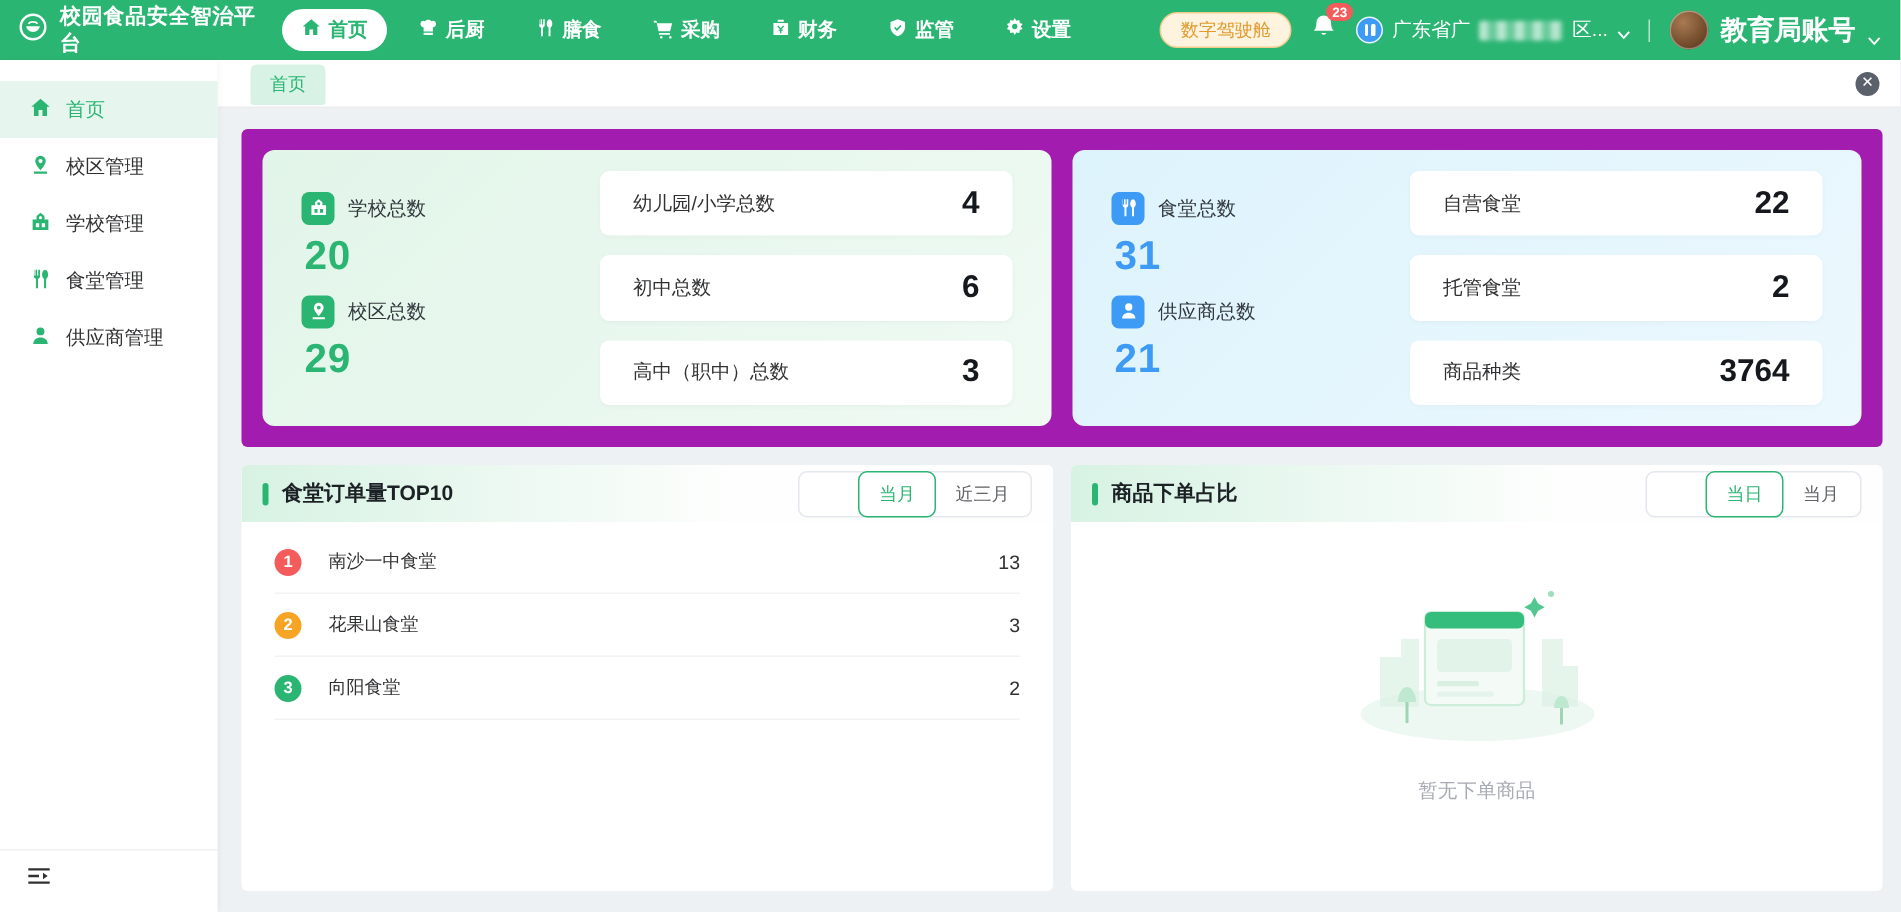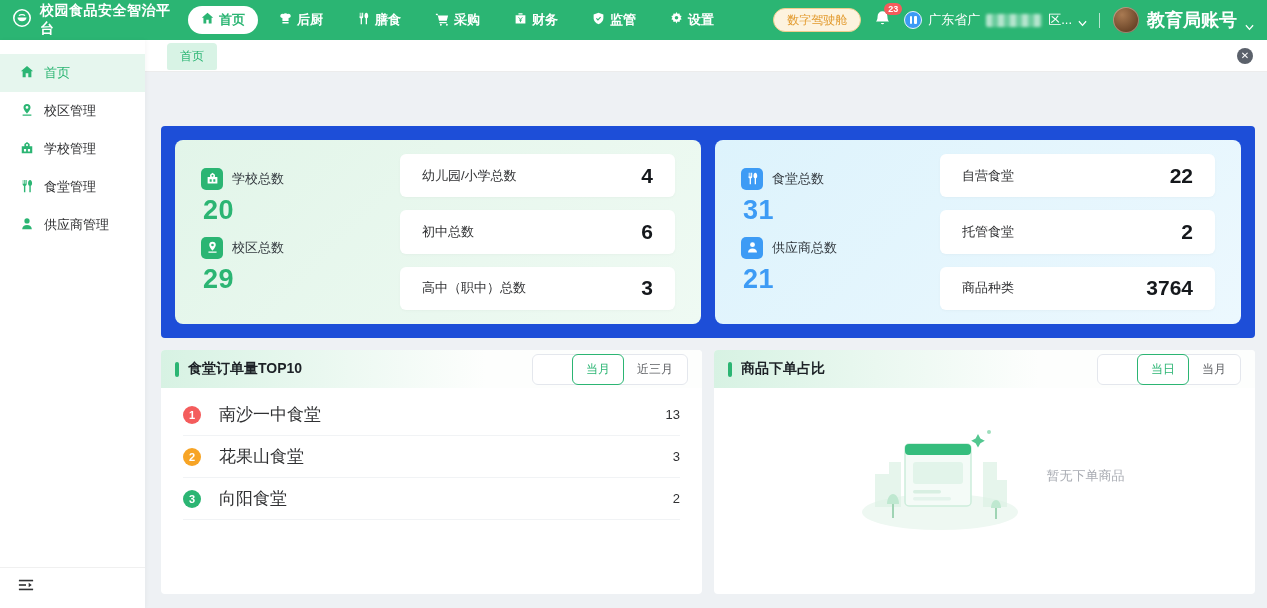--- a/index.html
+++ b/index.html
@@ -36,21 +36,21 @@
   .collapse-btn { cursor:pointer; display:inline-flex; }
 
   .content-col { flex:1; display:flex; flex-direction:column; min-width:0; }
   .tabbar { height:32px; background:#fff; display:flex; align-items:center; padding:0 14px 0 22px; box-shadow:inset 0 -1px 0 #ececec; }
   .tab-chip { background:#d8f3e5; color:#2bb573; font-size:12px; padding:5px 13px; border-radius:4px 4px 2px 2px; cursor:pointer; }
   .close-all { margin-left:auto; width:16px; height:16px; border-radius:50%; background:#5b616b; color:#fff; font-size:10px; line-height:15px; text-align:center; cursor:pointer; }
 
   .content { flex:1; padding:14px 12px 14px 16px; display:flex; flex-direction:column; gap:12px; min-height:0; }
 
   
-  .stats-wrapper { background:#1d4ed8; border-radius:4px; padding:14px; display:flex; gap:14px; height:212px; flex-shrink:0;margin-top:40px; }
+  .stats-wrapper { background:#a21caf; border-radius:4px; padding:14px; display:flex; gap:14px; height:212px; flex-shrink:0; }
   .stat-card { flex:1; border-radius:8px; padding:14px 26px; display:flex; gap:24px; }
   .stat-card.green { background:linear-gradient(135deg,#e2f5e9,#effaf3); }
   .stat-card.blue  { background:linear-gradient(135deg,#ddf3fc,#ecf8fe); }
   .stat-left { width:175px; display:flex; flex-direction:column; justify-content:center; gap:9px; }
   .stat-lab { display:flex; align-items:center; gap:9px; font-size:13px; color:#32383e; }
   .sicon { width:22px; height:22px; border-radius:5px; display:flex; align-items:center; justify-content:center; flex-shrink:0; }
   .stat-card.green .sicon { background:#2bb573; }
   .stat-card.blue  .sicon { background:#3d9bf5; }
   .stat-num { font-size:27px; font-weight:700; margin:5px 0 2px 2px; letter-spacing:.5px; }
   .stat-card.green .stat-num { color:#2bb573; }
@@ -67,24 +67,24 @@
   .accent { width:4px; height:15px; background:#2bb573; border-radius:2px; margin-right:9px; }
   .panel-title { font-size:14px; font-weight:700; color:#1c2126; }
   .toggle { margin-left:auto; display:flex; background:#fff; border:1px solid #e4e7ed; border-radius:6px;padding-left:40px; }
   .tbtn { font-size:12px; padding:5px 13px; color:#606266; cursor:pointer; border:1px solid transparent; border-radius:6px; background:transparent; font-family:inherit; }
   .tbtn.active { color:#2bb573; border-color:#2bb573; margin:-1px; background:#fff; }
 
   .order-list { padding:6px 22px 0; }
   .orow { display:flex; align-items:center; height:42px; border-bottom:1px solid #f1f3f5; }
   .rank { width:18px; height:18px; border-radius:50%; color:#fff; font-size:11px; font-weight:700; display:flex; align-items:center; justify-content:center; flex-shrink:0; }
   .rank.r1 { background:#f45c5c; } .rank.r2 { background:#f7a425; } .rank.r3 { background:#2bb573; }
-  .oname { margin-left:18px; font-size:17px; color:#303133; }
+  .oname { margin-left:18px; font-size:12px; color:#303133; }
   .oval { margin-left:auto; font-size:13px; color:#303133; }
 
-  .empty { flex:1; display:flex; align-items:center; justify-content:center; gap:12px; padding-bottom:30px; }
+  .empty { flex:1; display:flex; flex-direction:column; align-items:center; justify-content:center; gap:12px; padding-bottom:30px; }
   .empty-text { font-size:13px; color:#a8abb2; }
 </style>
 </head>
 <body>
 
 <header class="topbar">
   <div class="brand">
     <span>
       <svg width="20" height="20" viewBox="0 0 20 20">
           <circle cx="10" cy="10" r="8.2" fill="none" stroke="#fff" stroke-width="1.6"></circle>

